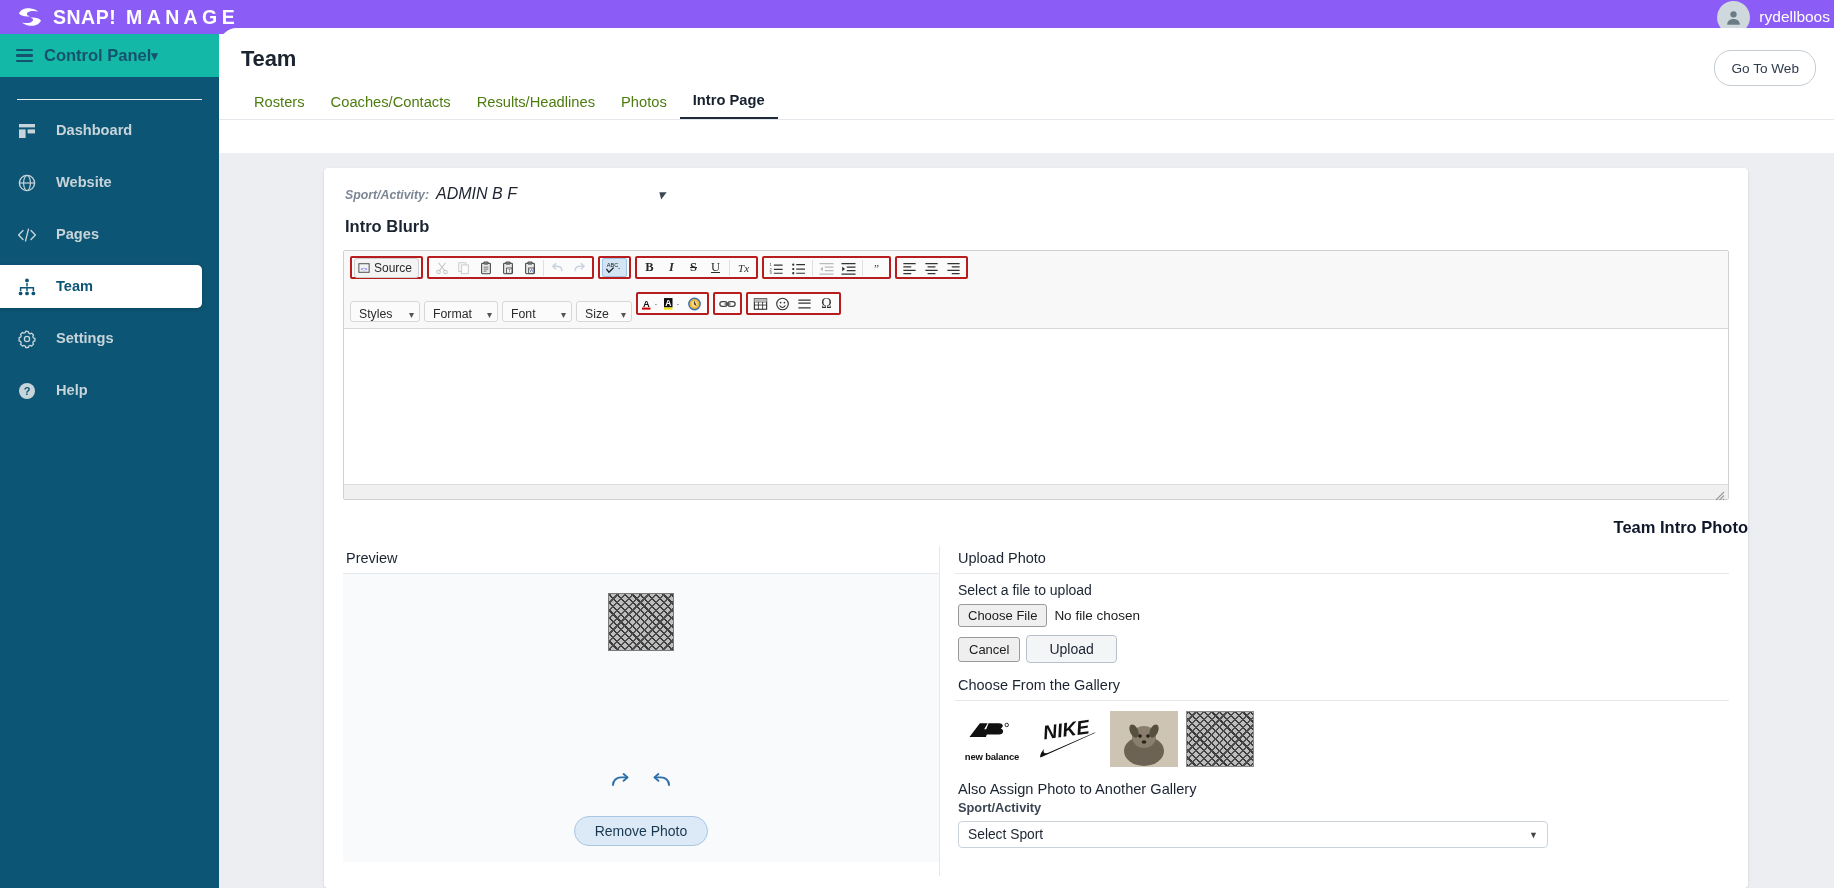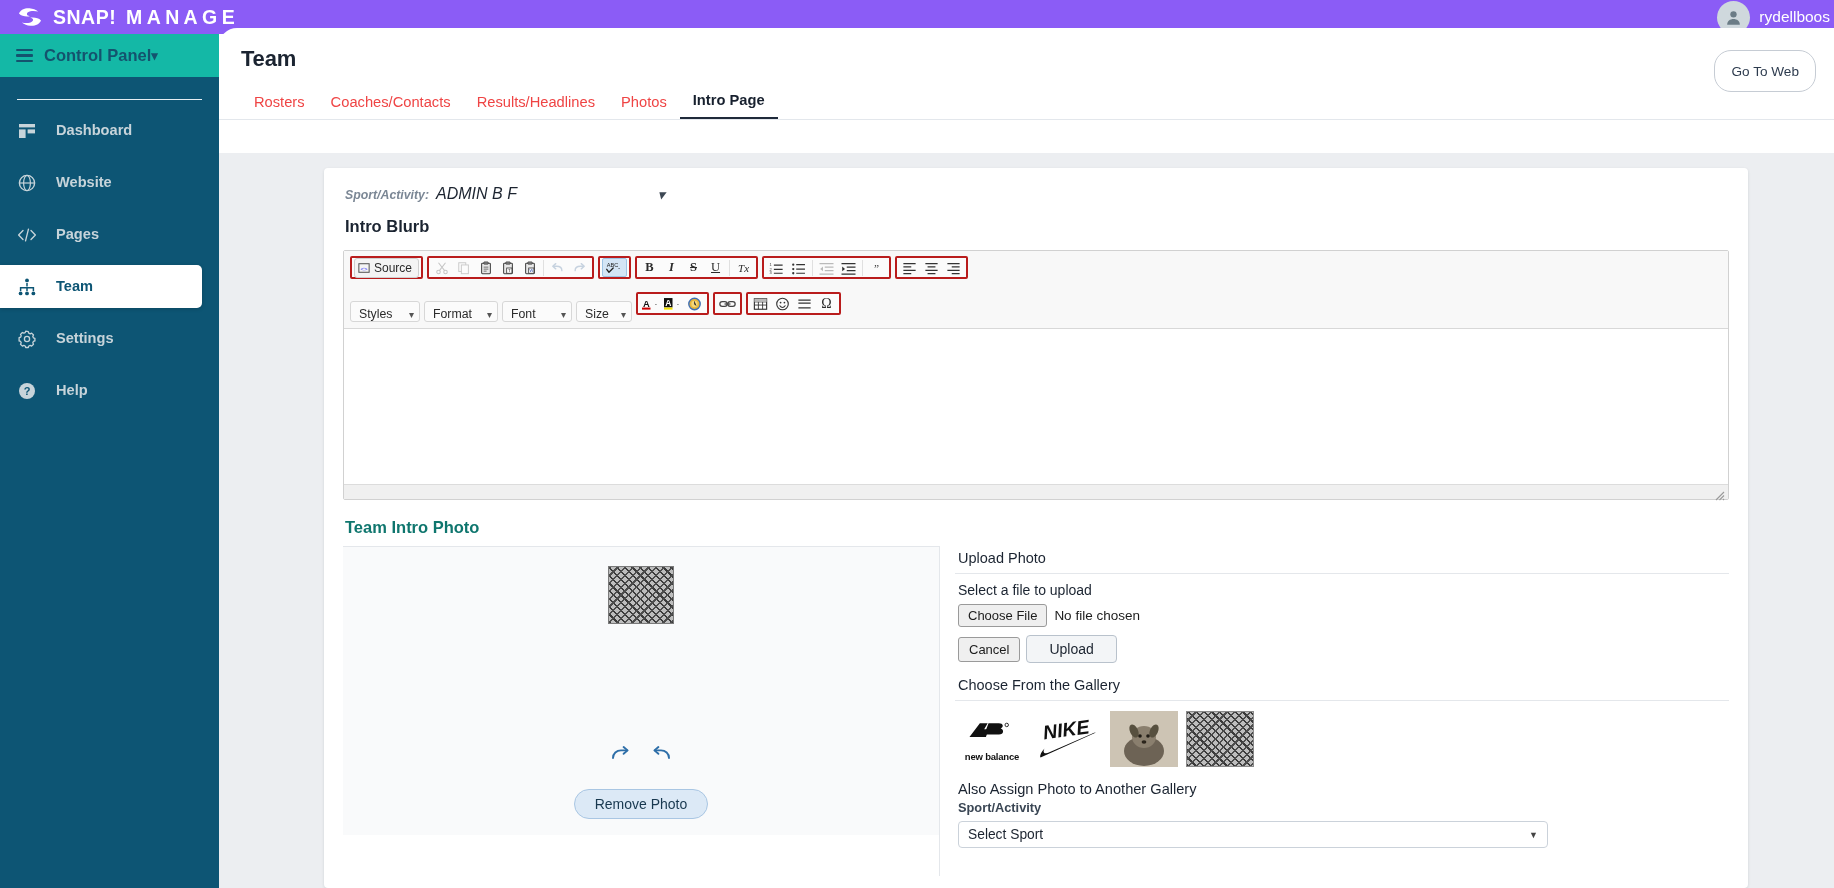--- a/index.html
+++ b/index.html
@@ -68,27 +68,27 @@
   
   .main {
     position:absolute; left:219px; top:28px; width:1615px; height:860px;
     background:#ffffff; border-radius:18px 0 0 0;
   }
   .main-head { padding:18px 22px 0 22px; position:relative; }
   .page-title { font-size:22px; font-weight:bold; color:#1b2431; letter-spacing:-.2px; }
   .goto-web {
     position:absolute; right:18px; top:22px;
     border:1px solid #c6ccd4; background:#ffffff; color:#2d3b4e;
-    border-radius:17px; height:42px; padding:0 16px;
+    border-radius:17px; height:36px; padding:0 16px;
     font-size:13.6px; display:flex; align-items:center; white-space:nowrap;
     overflow:hidden;
   }
   .tabs { display:flex; align-items:flex-end; gap:0; margin-top:14px; }
   .tab {
-    font-size:14.7px; color:#ef4444; padding:6px 13px 9px 13px; cursor:pointer;
+    font-size:14.7px; color:#4d7c0f; padding:6px 13px 9px 13px; cursor:pointer;
     white-space:nowrap;
   }
   .tab.active { color:#17202e; font-weight:bold; border-bottom:2.5px solid #1f2a3a; }
   .tabs-rule { height:1px; background:#e3e7ec; margin:0 0 0 0; }
   .content-bg { position:absolute; left:0; top:125px; width:1615px; height:735px; background:#eceef1; }
   .card {
     position:absolute; left:105px; top:140px; width:1424px; height:720px;
     background:#ffffff; border-radius:4px; box-shadow:0 1px 3px rgba(20,30,45,.12);
     padding:12px 0 0 0; overflow:hidden;
   }
@@ -132,21 +132,21 @@
   .cke-combo .lbl { line-height:1; }
   .cke-combo .car { font-size:10px; color:#555; margin-left:12px; }
   .cke-body { height:155px; background:#ffffff; }
   .cke-foot {
     height:15px; background:#f0f0f0; border-top:1px solid #dcdcdc;
     position:relative;
   }
   .cke-grip { position:absolute; right:3px; bottom:1px; width:11px; height:11px; }
 
   
-  .tip-title { font-size:16.5px; font-weight:bold; color:#0f766e; padding:18px 0 0 21px; }
+  .tip-title { font-size:16.5px; font-weight:bold; color:#0f172a; padding:18px 0 0 21px;text-align:right; }
   .photo-cols { display:flex; margin:9px 19px 0 19px; height:330px; }
   .col-left { width:597px; border-right:1px solid #e4e7eb; }
   .col-right { flex:1; padding-left:15px; }
   .col-head { font-size:14.5px; color:#1b2431; padding:4px 0 7px 3px; }
   .col-rule { height:1px; background:#e4e7eb; }
   .preview-area {
     background:#f9fafb; height:288px; position:relative;
     display:flex; flex-direction:column; align-items:center;
   }
   .preview-img {
@@ -625,20 +625,21 @@
               </svg>
           </span>
         </div>
       </div>
 
       <div class="tip-title">Team Intro Photo</div>
 
       <div class="photo-cols">
 
         <div class="col-left">
+          <div class="col-head">Preview</div>
           <div class="col-rule"></div>
           <div class="preview-area">
             <div class="preview-img"></div>
             <div class="rot-row">
               <span class="rot-btn">
                 <svg viewBox="0 0 22 22">
                     <path d="M4 15c0-4.4 3.6-7.6 8-7.6h6" fill="none" stroke="#2d6ea8" stroke-width="1.9" stroke-linecap="round"></path>
                     <path d="M14.6 4 18.6 7.4 14.6 10.8" fill="none" stroke="#2d6ea8" stroke-width="1.9" stroke-linecap="round" stroke-linejoin="round"></path>
                   </svg>
               </span>

